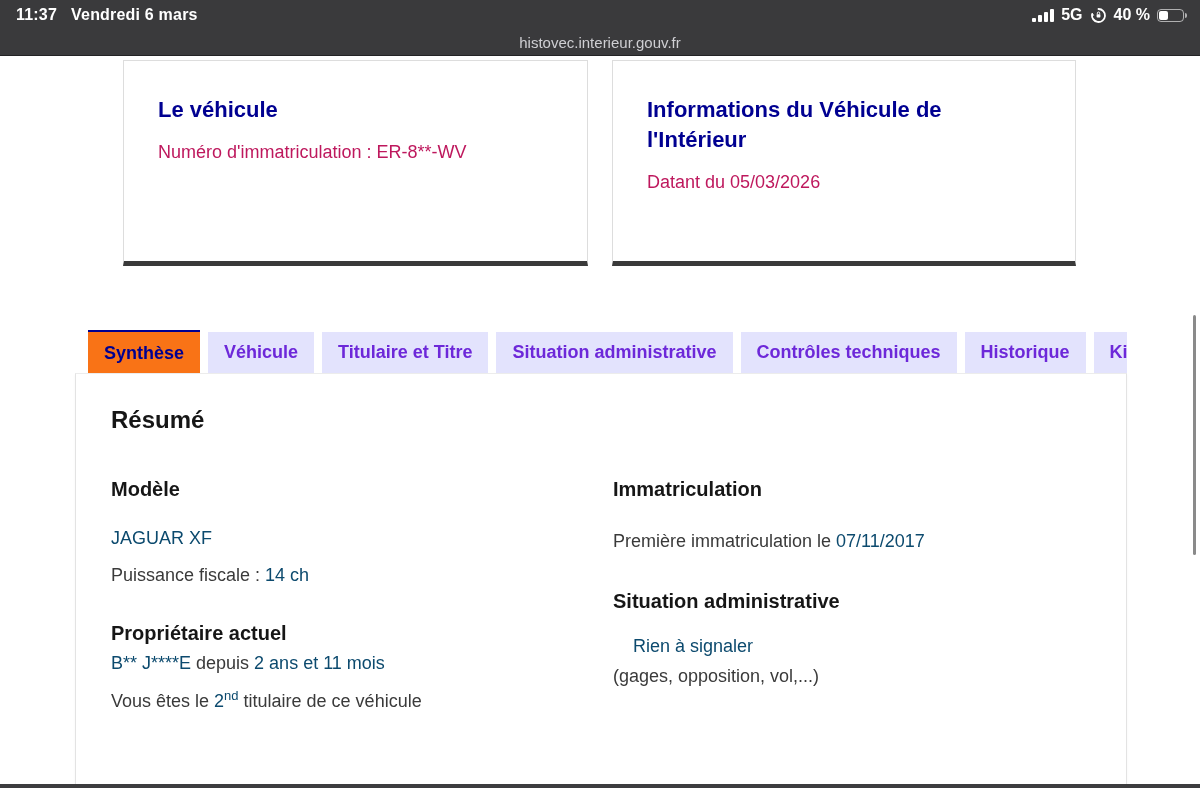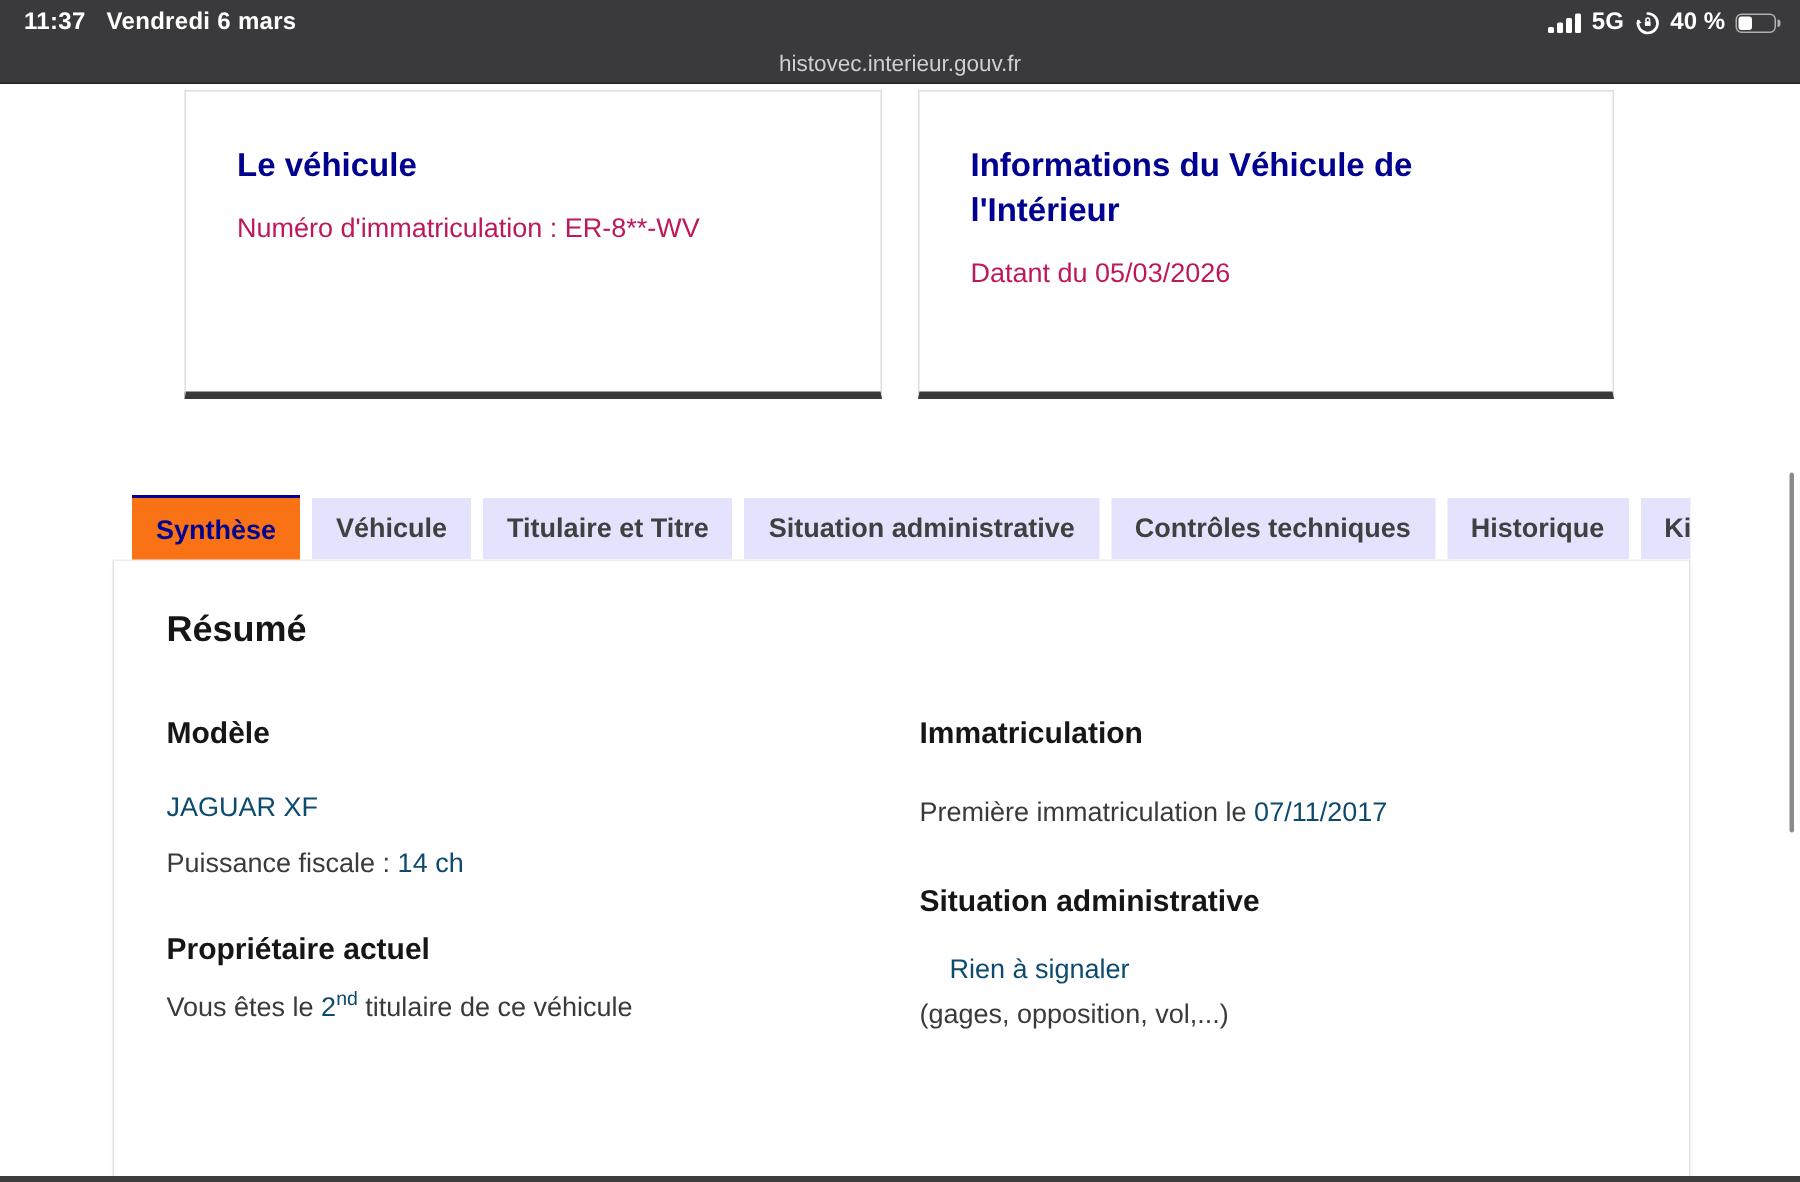--- a/index.html
+++ b/index.html
@@ -36,21 +36,21 @@
   .card-2 { left:612px; width:464px; }
   .card-title { color:#000091; font-size:22px; font-weight:bold; line-height:30px; }
   .card-line { color:#be185d; font-size:18px; margin-top:15px; line-height:25px; }
 
   
   .tabs { position:absolute; left:75px; top:330px; width:1052px; height:43px;
           display:flex; align-items:flex-end; padding-left:13px; overflow:hidden; }
   .tab { flex:0 0 auto; height:41px; margin-right:8px; padding:0 16px;
          display:flex; align-items:center; background:#e3e3fd; border:none;
          font-family:"Liberation Sans", sans-serif;
-         font-size:18px; font-weight:bold; color:#404040; white-space:nowrap; cursor:pointer; }
+         font-size:18px; font-weight:bold; color:#6d28d9; white-space:nowrap; cursor:pointer; }
   .tab.active { height:44px; margin-bottom:-1px; background:#f97316; color:#000091;
                 border-top:2px solid #000091; z-index:2; position:relative; }
   .tab.clipped { min-width:180px; }
 
   
   .panel { position:absolute; left:75px; top:373px; width:1052px; height:452px;
            background:#ffffff; border:1px solid #e3e3e3; border-top:1px solid #ececec;
            box-shadow:0 2px 3px rgba(0,0,0,.04); }
   .panel h2 { position:absolute; left:35px; top:32px; font-size:24px; font-weight:bold; color:#161616; }
   .col { position:absolute; top:103px; font-size:18px; color:#3a3a3a; line-height:25px; }
@@ -134,20 +134,21 @@
 
   <section class="panel">
     <h2>Résumé</h2>
 
     <div class="col col-left">
       <h3 class="h-model">Modèle</h3>
       <div class="model-name blue">JAGUAR XF</div>
       <div><span>Puissance fiscale : </span><span class="blue">14 ch</span></div>
 
       <h3 class="h-owner">Propriétaire actuel</h3>
+      <div><span class="blue">B** J****E</span><span> depuis </span><span class="blue">2 ans et 11 mois</span></div>
       <div class="holder-line"><span>Vous êtes le </span><span class="blue">2</span><sup class="blue">nd</sup><span> titulaire de ce véhicule</span></div>
     </div>
 
     <div class="col col-right">
       <h3 class="h-immat">Immatriculation</h3>
       <div><span>Première immatriculation le </span><span class="blue">07/11/2017</span></div>
 
       <h3 class="h-admin">Situation administrative</h3>
       <div class="admin-status blue">Rien à signaler</div>
       <div class="admin-note">(gages, opposition, vol,...)</div>

